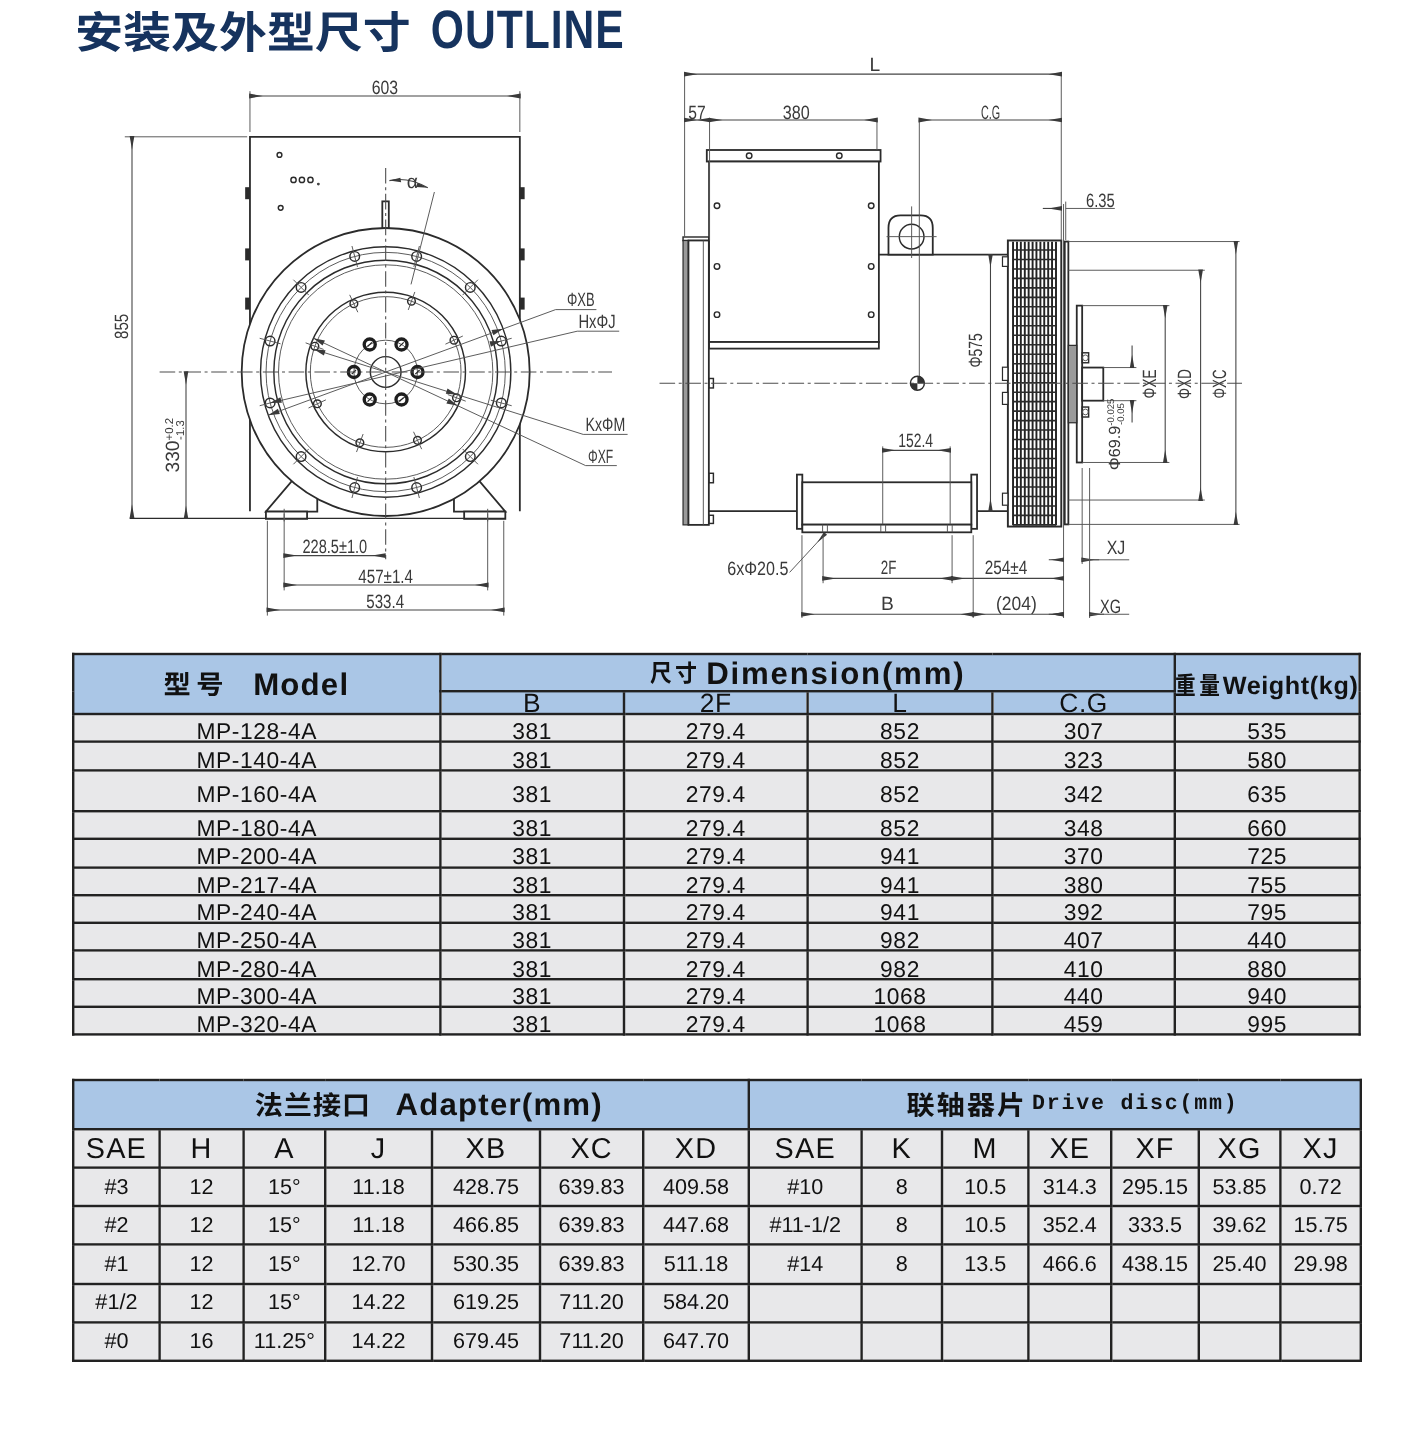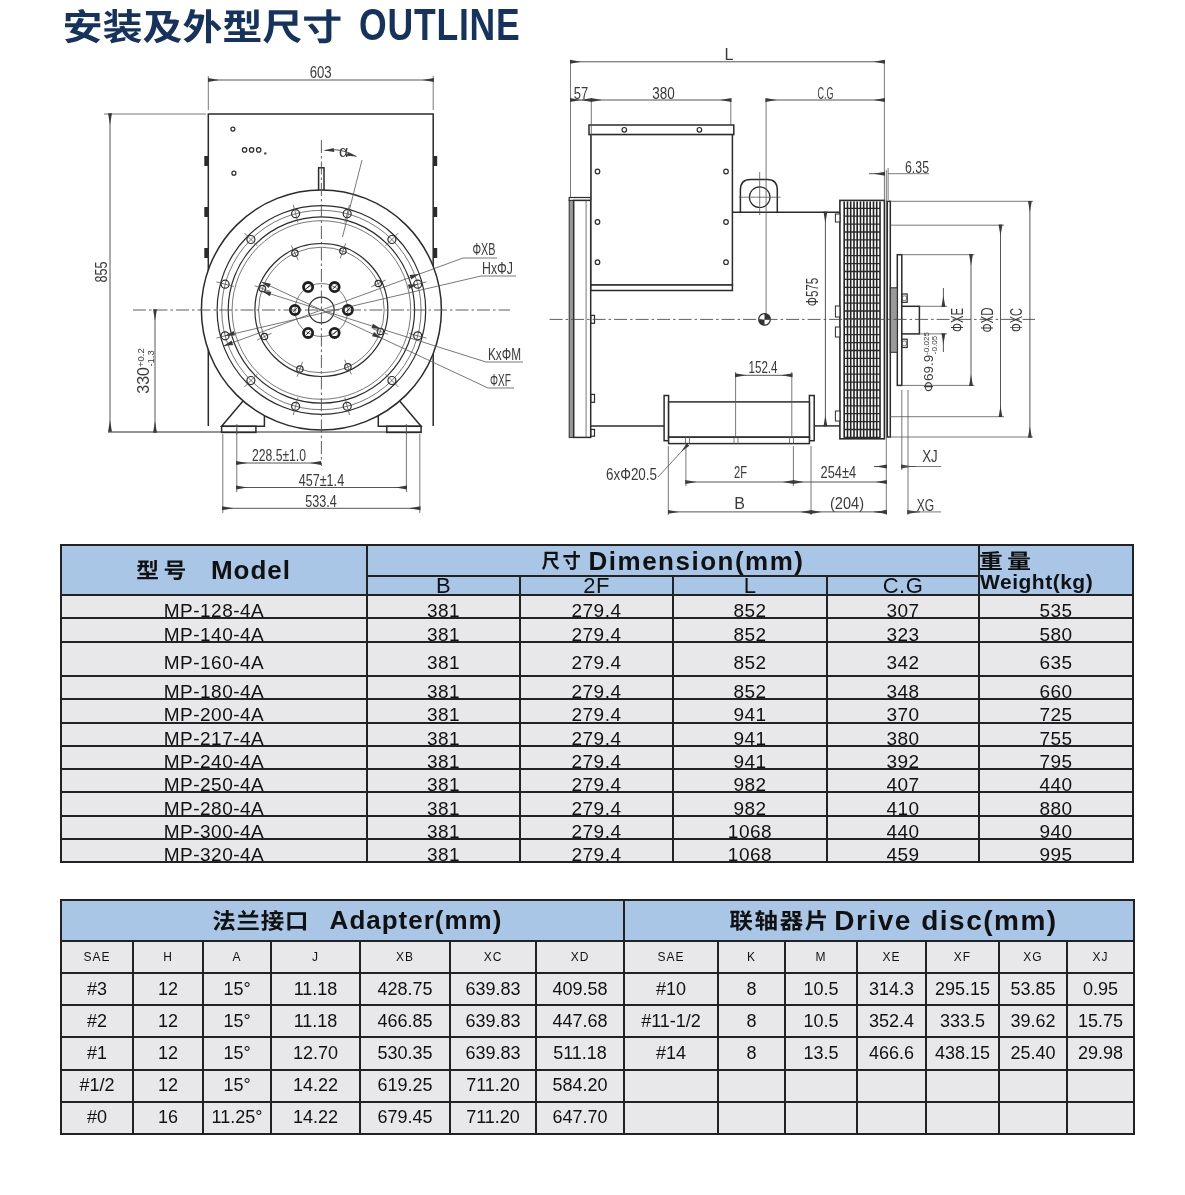--- a/index.html
+++ b/index.html
@@ -16,21 +16,21 @@
 table{border-collapse:collapse;table-layout:fixed;position:absolute;}
 td{border:2px solid #222;padding:0;text-align:center;vertical-align:middle;background:#e8e8ea;overflow:hidden;}
 .hb{background:#aac6e6;}
 #t1{left:60px;top:544px;width:1072px;}
 #t1 td{font-size:19px;color:#111;line-height:20px;letter-spacing:0.5px;}
 #t1 tr:nth-child(n+3) td{padding-top:8px;line-height:13px;}
 #t1 .hb{font-size:22px;}
 #t2{left:60px;top:899px;width:1072px;}
 #t2 td{font-size:18px;color:#111;line-height:19px;}
 #t2 .hb{font-size:22px;}
-#t2 tr:nth-child(2) td{font-size:12px;letter-spacing:1px;}
+#t2 tr:nth-child(2) td{font-size:24px;letter-spacing:1px;}
 </style>
 </head>
 <body>
 <svg style="position:absolute;left:65px;top:9px" width="275.5" height="34.5" viewBox="59 -853 6897 950" preserveAspectRatio="none" fill="#16335e">
     <path transform="translate(0,0) scale(1,-1)" d="M390 824C402 799 415 770 426 742H78V517H199V630H797V517H925V742H571C556 776 533 819 515 853ZM626 348C601 291 567 243 525 202C470 223 415 243 362 261C379 288 397 317 415 348ZM171 210C246 185 328 154 410 121C317 72 200 41 62 22C84 -5 120 -60 132 -89C296 -58 433 -12 543 64C662 11 771 -45 842 -92L939 10C866 55 760 106 645 154C694 208 735 271 766 348H944V461H478C498 502 517 543 533 582L399 609C381 562 357 511 331 461H59V348H266C236 299 205 253 176 215Z"></path>
     <path transform="translate(1000,0) scale(1,-1)" d="M47 736C91 705 146 659 171 628L244 703C217 734 160 776 116 804ZM418 369 437 324H45V230H345C260 180 143 142 26 123C48 101 76 62 91 36C143 47 195 62 244 80V65C244 19 208 2 184 -6C199 -26 214 -71 220 -97C244 -82 286 -73 569 -14C568 8 572 54 577 81L360 39V133C411 160 456 192 494 227C572 61 698 -41 906 -84C920 -54 950 -9 973 14C890 27 818 51 759 84C810 109 868 142 916 174L842 230H956V324H573C563 350 549 378 535 402ZM680 141C651 167 627 197 607 230H821C783 201 729 167 680 141ZM609 850V733H394V630H609V512H420V409H926V512H729V630H947V733H729V850ZM29 506 67 409C121 432 186 459 248 487V366H359V850H248V593C166 559 86 526 29 506Z"></path>
     <path transform="translate(2000,0) scale(1,-1)" d="M85 800V678H244V613C244 449 224 194 25 23C51 0 95 -51 113 -83C260 47 324 213 351 367C395 273 449 191 518 123C448 75 369 40 282 16C307 -9 337 -58 352 -90C450 -58 539 -15 616 42C693 -11 785 -53 895 -81C913 -47 949 6 977 32C876 54 790 88 717 132C810 232 879 363 917 534L835 567L812 562H675C692 638 709 724 722 800ZM615 205C494 311 418 455 370 630V678H575C557 595 536 511 517 448H764C730 352 680 271 615 205Z"></path>
     <path transform="translate(3000,0) scale(1,-1)" d="M200 850C169 678 109 511 22 411C50 393 102 355 123 335C174 401 218 490 254 590H405C391 505 371 431 344 365C308 393 266 424 234 447L162 365C201 334 253 293 291 258C226 150 136 73 25 22C55 1 105 -49 125 -79C352 35 501 278 549 683L463 708L440 704H291C302 745 312 787 321 829ZM589 849V-90H715V426C776 361 843 288 877 238L979 319C931 382 829 480 760 548L715 515V849Z"></path>
     <path transform="translate(4000,0) scale(1,-1)" d="M611 792V452H721V792ZM794 838V411C794 398 790 395 775 395C761 393 712 393 666 395C681 366 697 320 702 290C772 290 824 292 861 308C898 326 908 354 908 409V838ZM364 709V604H279V709ZM148 243V134H438V54H46V-57H951V54H561V134H851V243H561V322H476V498H569V604H476V709H547V814H90V709H169V604H56V498H157C142 448 108 400 35 362C56 345 97 301 113 278C213 333 255 415 271 498H364V305H438V243Z"></path>
     <path transform="translate(5000,0) scale(1,-1)" d="M161 816V517C161 357 151 138 21 -9C49 -24 103 -69 123 -94C235 33 273 226 285 390H498C563 156 672 -6 887 -82C905 -48 942 4 970 29C784 85 676 214 622 390H878V816ZM289 699H752V507H289V517Z"></path>
@@ -414,21 +414,21 @@
         <td colspan="4" class="hb">
           <div style="display:flex;align-items:center;justify-content:center;gap:9px;">
             <svg style="" width="38" height="19" viewBox="21 -849 2085 943" preserveAspectRatio="none" fill="#111">
               <path transform="translate(0,0) scale(1,-1)" d="M161 816V517C161 357 151 138 21 -9C49 -24 103 -69 123 -94C235 33 273 226 285 390H498C563 156 672 -6 887 -82C905 -48 942 4 970 29C784 85 676 214 622 390H878V816ZM289 699H752V507H289V517Z"></path>
               <path transform="translate(1150,0) scale(1,-1)" d="M142 397C210 322 285 218 313 150L424 219C392 290 313 388 245 459ZM600 849V649H45V529H600V69C600 46 590 38 566 38C539 38 454 37 370 41C391 6 416 -55 424 -92C530 -93 611 -88 661 -68C710 -48 728 -13 728 68V529H956V649H728V849Z"></path>
             </svg>
             <span style="font-size:26px;font-weight:bold;letter-spacing:1.5px;">Dimension(mm)</span>
           </div>
         </td>
         <td rowspan="2" class="hb">
-          <div style="display:flex;flex-direction:column;align-items:flex-start;justify-content:center;gap:3px;">
+          <div style="display:flex;flex-direction:row;align-items:flex-end;justify-content:center;gap:3px;">
             <svg style="" width="50" height="19" viewBox="46 -849 2093 914" preserveAspectRatio="none" fill="#111">
               <path transform="translate(0,0) scale(1,-1)" d="M153 540V221H435V177H120V86H435V34H46V-61H957V34H556V86H892V177H556V221H854V540H556V578H950V672H556V723C666 731 770 742 858 756L802 849C632 821 361 804 127 800C137 776 149 735 151 707C241 708 338 711 435 716V672H52V578H435V540ZM270 345H435V300H270ZM556 345H732V300H556ZM270 461H435V417H270ZM556 461H732V417H556Z"></path>
               <path transform="translate(1180,0) scale(1,-1)" d="M288 666H704V632H288ZM288 758H704V724H288ZM173 819V571H825V819ZM46 541V455H957V541ZM267 267H441V232H267ZM557 267H732V232H557ZM267 362H441V327H267ZM557 362H732V327H557ZM44 22V-65H959V22H557V59H869V135H557V168H850V425H155V168H441V135H134V59H441V22Z"></path>
             </svg>
             <span style="font-size:21px;font-weight:bold;line-height:17px;">Weight(kg)</span>
           </div>
         </td>
       </tr>
 <tr style="height:18px;line-height:17px">
         <td class="hb" style="line-height:17px">B</td>
@@ -557,21 +557,21 @@
           </div>
         </td>
         <td colspan="7" class="hb">
           <div style="display:flex;align-items:center;justify-content:center;gap:8px;padding-left:30px;">
             <svg style="" width="96" height="21" viewBox="28 -850 4082 951" preserveAspectRatio="none" fill="#111">
               <path transform="translate(0,0) scale(1,-1)" d="M475 788C510 744 547 686 566 643H459V534H624V405V394H440V286H615C597 187 544 72 394 -16C425 -37 464 -75 483 -101C588 -33 652 47 690 128C739 32 808 -43 901 -88C918 -57 953 -12 980 11C860 59 779 162 738 286H964V394H746V403V534H935V643H820C849 689 880 746 909 801L788 832C769 775 733 696 702 643H589L670 687C652 729 611 790 571 834ZM28 152 52 41 293 83V-90H394V101L472 115L464 218L394 207V705H431V812H41V705H84V159ZM189 705H293V599H189ZM189 501H293V395H189ZM189 297H293V191L189 175Z"></path>
               <path transform="translate(1070,0) scale(1,-1)" d="M560 255H641V76H560ZM560 361V524H641V361ZM830 255V76H750V255ZM830 361H750V524H830ZM636 849V631H453V-90H560V-31H830V-83H942V631H755V849ZM74 310C83 319 120 325 152 325H234V213C156 202 85 192 29 185L53 70L234 102V-84H339V121L426 138L421 241L339 229V325H419V433H339V577H234V433H173C198 493 223 562 245 634H418V745H275C282 773 288 801 293 829L178 850C173 815 167 780 160 745H42V634H134C116 566 99 512 90 491C73 446 59 418 38 412C51 384 68 331 74 310Z"></path>
               <path transform="translate(2140,0) scale(1,-1)" d="M227 708H338V618H227ZM648 708H769V618H648ZM606 482C638 469 676 450 707 431H484C500 456 514 482 527 508L452 522V809H120V517H401C387 488 369 459 348 431H45V327H243C184 280 110 239 20 206C42 185 72 140 84 112L120 128V-90H230V-66H337V-84H452V227H292C334 258 371 292 404 327H571C602 291 639 257 679 227H541V-90H651V-66H769V-84H885V117L911 108C928 137 961 182 987 204C889 229 794 273 722 327H956V431H785L816 462C794 480 759 500 722 517H884V809H540V517H642ZM230 37V124H337V37ZM651 37V124H769V37Z"></path>
               <path transform="translate(3210,0) scale(1,-1)" d="M161 828V490C161 322 147 137 23 3C52 -18 98 -65 117 -95C204 -3 247 107 268 223H649V-90H782V349H283C286 392 287 434 287 476H900V600H663V848H533V600H287V828Z"></path>
             </svg>
-            <span style="font-size:28px;font-weight:bold;letter-spacing:1.5px;">Drive disc(mm)</span>
+            <span style="font-size:18px;font-weight:bold;letter-spacing:1.5px;font-family:Liberation Mono, monospace;">Drive disc(mm)</span>
           </div>
         </td>
       </tr>
 <tr style="height:32.1px">
         <td>SAE</td>
         <td>H</td>
         <td>A</td>
         <td>J</td>
         <td>XB</td>
         <td>XC</td>
@@ -591,21 +591,21 @@
         <td>11.18</td>
         <td>428.75</td>
         <td>639.83</td>
         <td>409.58</td>
         <td>#10</td>
         <td>8</td>
         <td>10.5</td>
         <td>314.3</td>
         <td>295.15</td>
         <td>53.85</td>
-        <td>0.95</td>
+        <td>0.72</td>
       </tr>
 <tr style="height:32.1px">
         <td>#2</td>
         <td>12</td>
         <td>15°</td>
         <td>11.18</td>
         <td>466.85</td>
         <td>639.83</td>
         <td>447.68</td>
         <td>#11-1/2</td>

